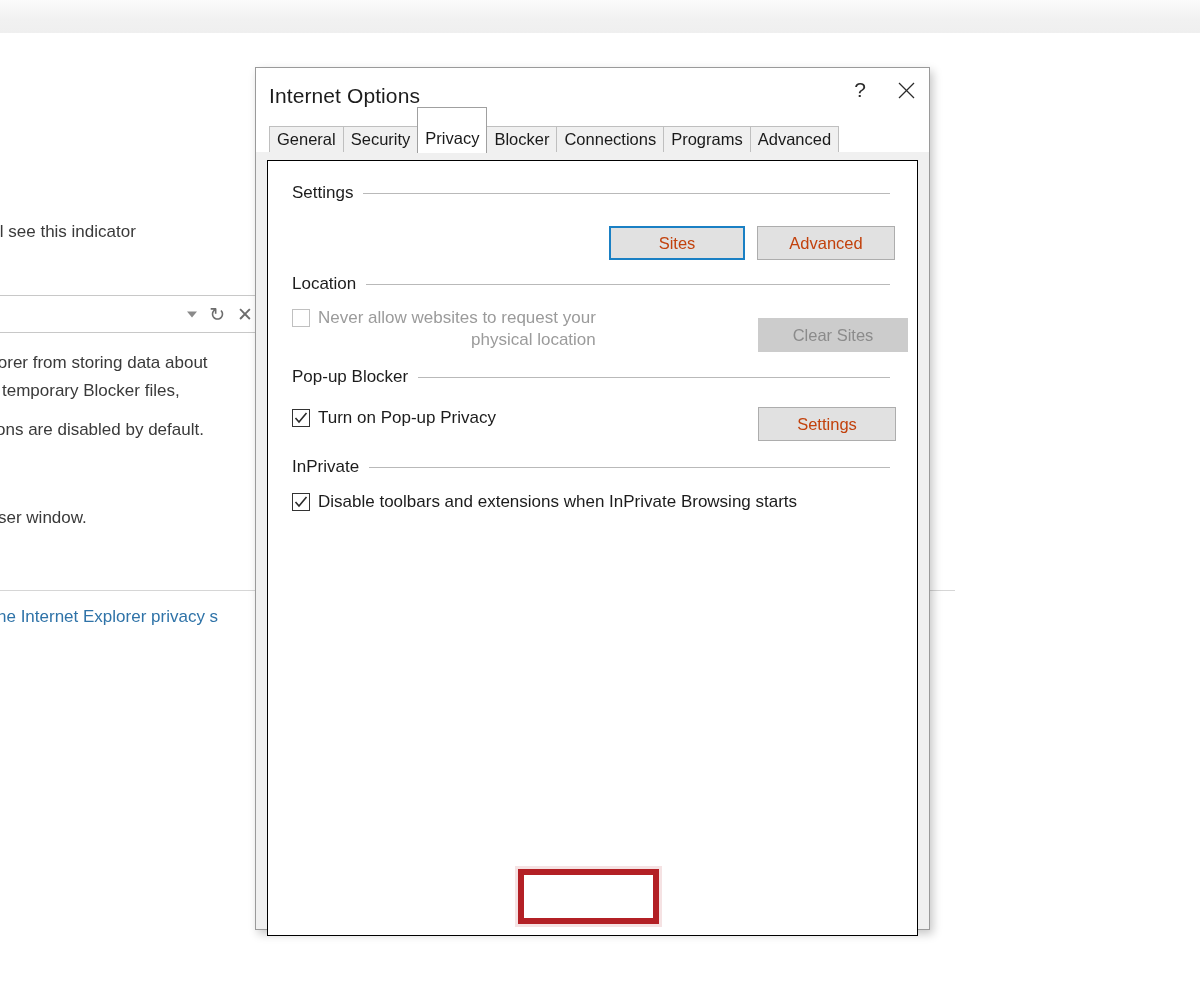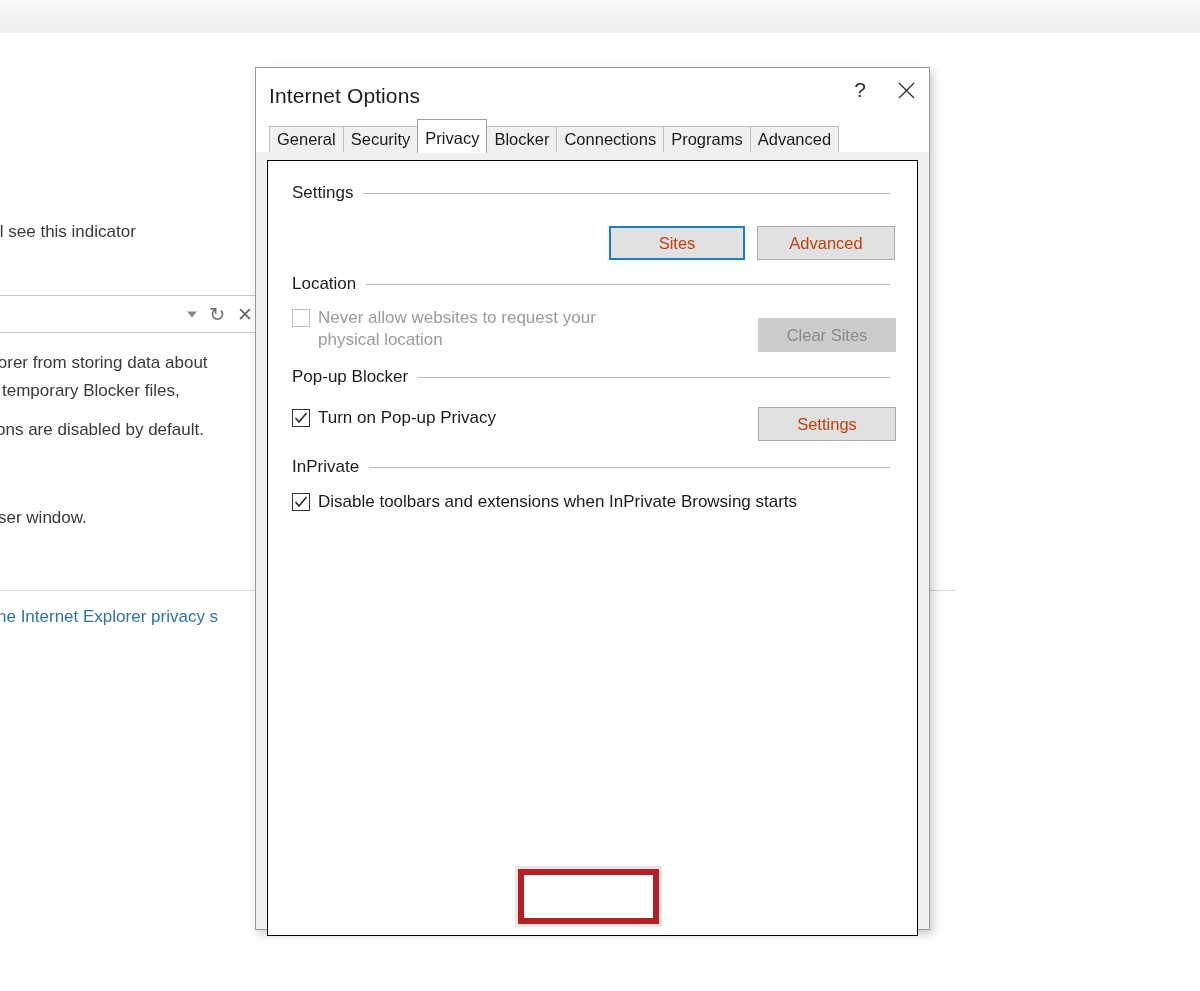--- a/index.html
+++ b/index.html
@@ -158,21 +158,21 @@
     padding: 2px 7px 3px 7px;
     margin-right: -1px;
     line-height: 20px;
     box-sizing: border-box;
     position: relative;
     white-space: nowrap;
   }
   .tab.active {
     background: #ffffff;
     border-color: #a0a0a0;
-    padding-top: 8px;
+    padding-top: 20px;
     padding-bottom: 5px;
     z-index: 3;
     margin-bottom: -1px;
   }
 
   .panel {
     position: absolute;
     left: 11px;
     top: 92px;
     width: 651px;
@@ -241,20 +241,21 @@
   }
   .checkbox.disabled {
     border-color: #c0c0c0;
   }
   .checkbox.checked svg { display: block; }
   .cb-label {
     font-size: 17px;
     color: #1c1c1c;
     margin-left: 8px;
     line-height: 22px;
+    text-align: right;
   }
   .cb-label.disabled { color: #9b9b9b; }
 
   .footer {
     position: absolute;
     left: 0;
     bottom: 0;
     width: 100%;
     height: 77px;
     background: #f0f0f0;
@@ -357,21 +358,21 @@
           <span class="group-rule"></span>
         </div>
       </div>
       <div class="cbrow" style="left:24px; top:146px; width:360px;">
         <span class="checkbox disabled"></span>
         <span class="cb-label disabled">
           <span>Never allow websites to request your</span><br>
           <span>physical location</span>
         </span>
       </div>
-      <button class="btn disabled" style="position:absolute; left:490px; top:157px; width:138px; height:34px;">Clear Sites</button>
+      <button class="btn disabled" style="position:absolute; left:490px; top:157px; width:150px; height:34px;">Clear Sites</button>
 
       <div class="group" style="top:206px;">
         <div class="group-head">
           <span class="group-label">Pop-up Blocker</span>
           <span class="group-rule"></span>
         </div>
       </div>
       <div class="cbrow" style="left:24px; top:246px;">
         <span class="checkbox checked">
           <svg width="16" height="16" viewBox="0 0 16 16" style="position:absolute;left:0;top:0;">

